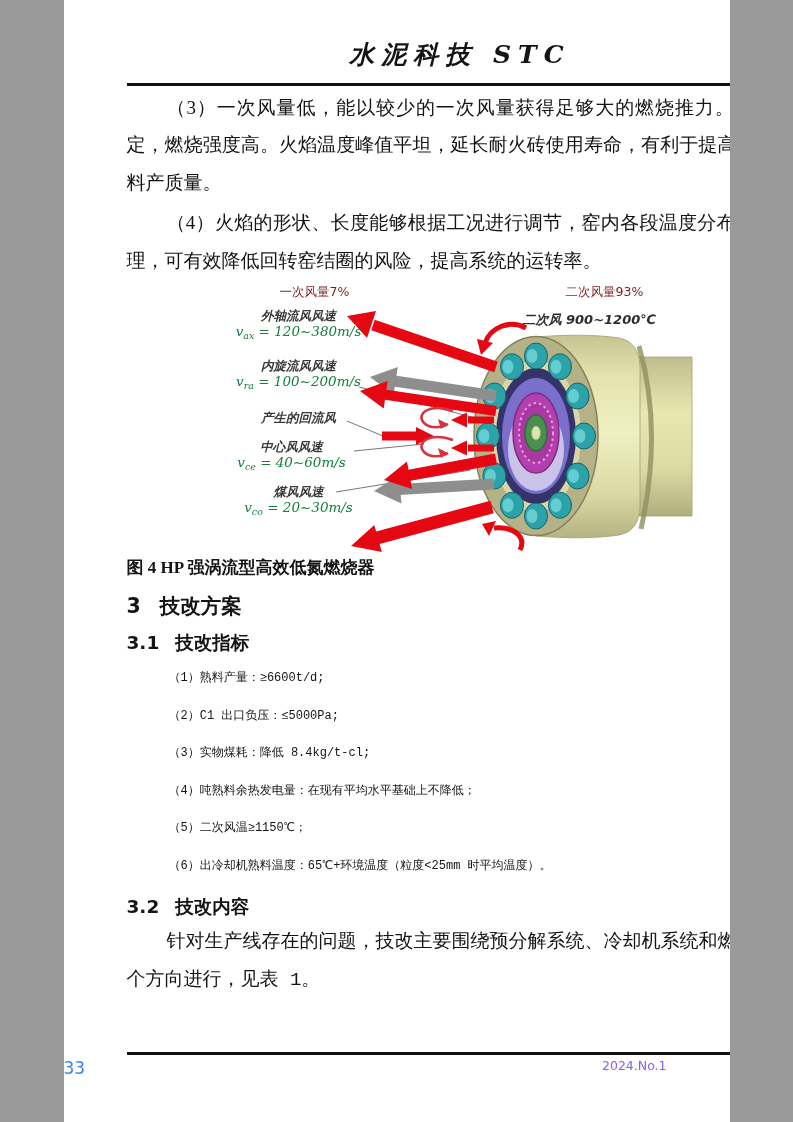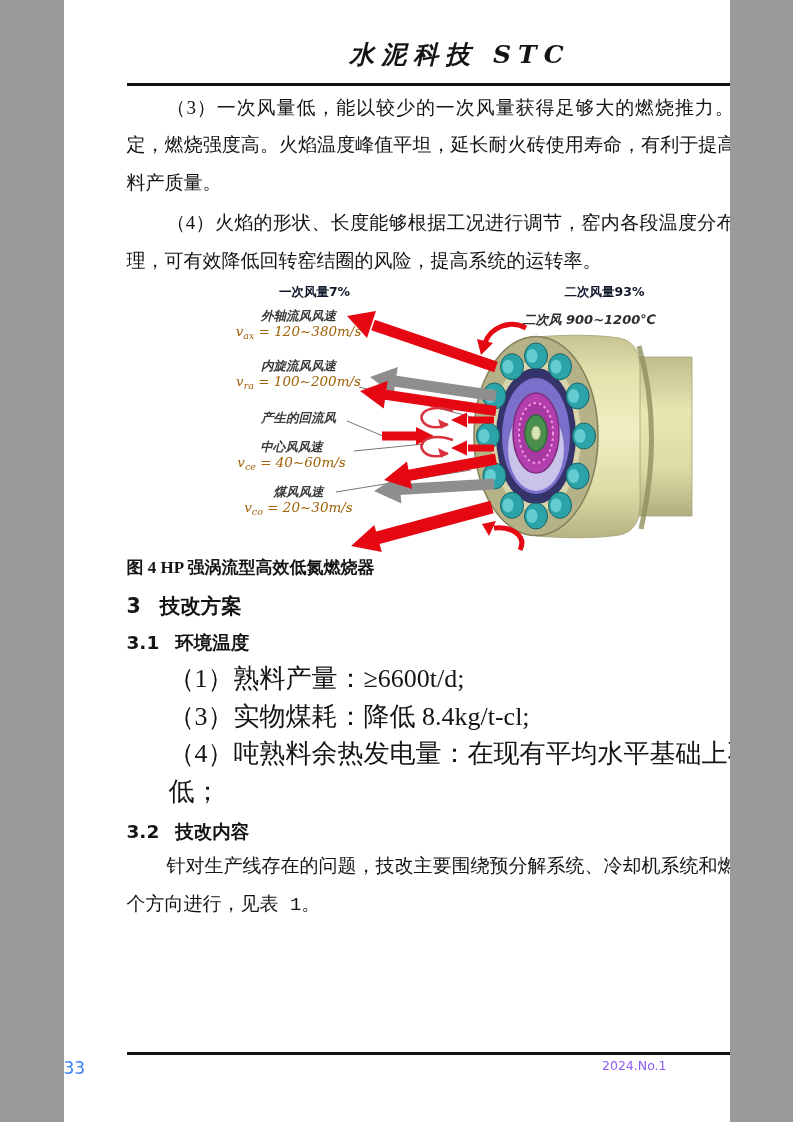--- a/index.html
+++ b/index.html
@@ -25,40 +25,40 @@
   
   .figure-wrap { position:relative; width:667px; height:266px; margin-top:5px; }
   .figure-wrap svg { position:absolute; left:0; top:0; overflow:visible; }
   .fig-label {
     position:absolute; font-family:"DejaVu Sans","Liberation Sans",sans-serif;
     font-size:12.5px; color:#333; line-height:15px; text-align:center;
   }
   .fig-label .flow-name { font-style:italic; font-weight:600; color:#3a3a3a; }
   .fig-label .flow-val  {
     font-family:"DejaVu Serif","Liberation Serif",serif;
-    font-style:italic; font-size:13.5px; color:#a16207; margin-top:1px;
-  }
-  .air-share { font-weight:700; color:#0f172a; }
+    font-style:italic; font-size:13.5px; color:#15803d; margin-top:1px;
+  }
+  .air-share { font-weight:400; color:#7f1d1d; }
   .temp-label { font-style:italic; font-weight:600; color:#2e2e2e; font-size:13px; }
   .flow-sub { font-size:9.5px; vertical-align:-3px; }
   .fig-caption {
     text-align:left; font-weight:bold; font-size:17px; margin-top:6px;
     font-family:"Liberation Serif","DejaVu Serif",serif;
   }
   
   .h1 {
     font-family:"DejaVu Sans","Liberation Sans",sans-serif; font-weight:bold;
     font-size:20.5px; margin-top:12px; line-height:30px; display:flex; gap:19px;
   }
   .h2 {
     font-family:"DejaVu Sans","Liberation Sans",sans-serif; font-weight:bold;
     font-size:18.5px; margin-top:7px; line-height:29px; display:flex; gap:16px;
   }
   .indicator-list { margin-top:3px; }
-  .indicator-item { font-size:26px; line-height:37.5px; padding-left:42px; }
+  .indicator-item { font-size:12px; line-height:37.5px; padding-left:42px;font-family:Liberation Mono, monospace; }
   
   .footer-rule { position:absolute; left:63px; width:667px; top:1052px; height:2.5px; background:#111; }
   .footer-page {
     position:absolute; left:0; width:793px; top:1058px; text-align:left;
     font-family:"DejaVu Sans","Liberation Sans",sans-serif; font-size:17px; color:#3b82f6;
   }
   .footer-issue {
     position:absolute; right:63px; top:1058px;
     font-family:"DejaVu Sans","Liberation Sans",sans-serif; font-size:12.5px; color:#8b5cf6;
   }
@@ -217,27 +217,30 @@
     </div>
 
     <div class="fig-caption">图 4 HP 强涡流型高效低氮燃烧器</div>
 
     <div class="h1">
       <span>3</span>
         <span>技改方案</span>
     </div>
     <div class="h2">
       <span>3.1</span>
-        <span>环境温度</span>
+        <span>技改指标</span>
     </div>
 
     <div class="indicator-list">
       <div class="indicator-item">（1）熟料产量：≥6600t/d;</div>
+      <div class="indicator-item">（2）C1 出口负压：≤5000Pa;</div>
       <div class="indicator-item">（3）实物煤耗：降低 8.4kg/t-cl;</div>
       <div class="indicator-item">（4）吨熟料余热发电量：在现有平均水平基础上不降低；</div>
+      <div class="indicator-item">（5）二次风温≥1150℃；</div>
+      <div class="indicator-item">（6）出冷却机熟料温度：65℃+环境温度（粒度&lt;25mm 时平均温度）。</div>
     </div>
 
     <div class="h2">
       <span>3.2</span>
         <span>技改内容</span>
     </div>
 
     <p class="body-para" style="text-indent:40px;font-family:Liberation Mono, monospace;">针对生产线存在的问题，技改主要围绕预分解系统、冷却机系统和燃烧器三个方向进行，见表 1。</p>
   </div>
 

